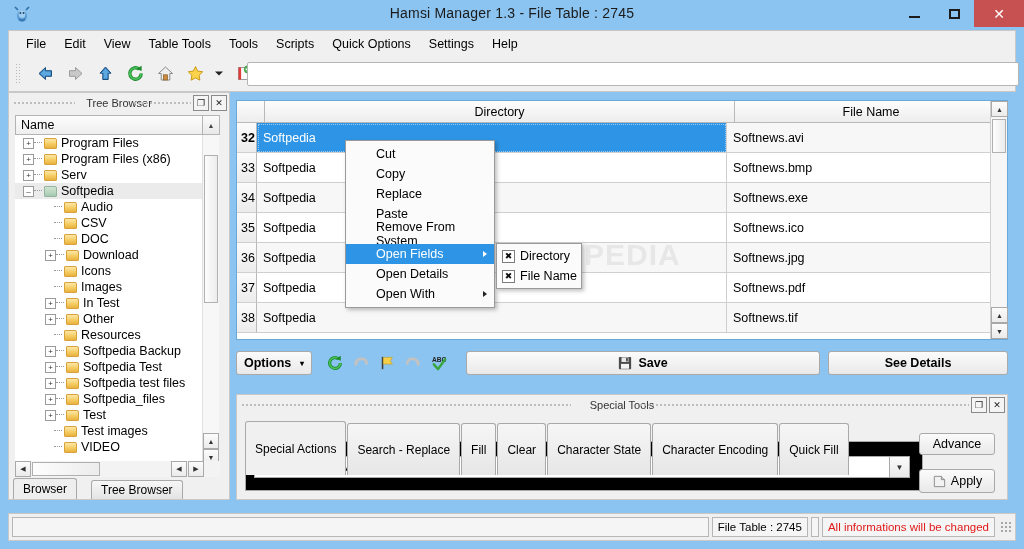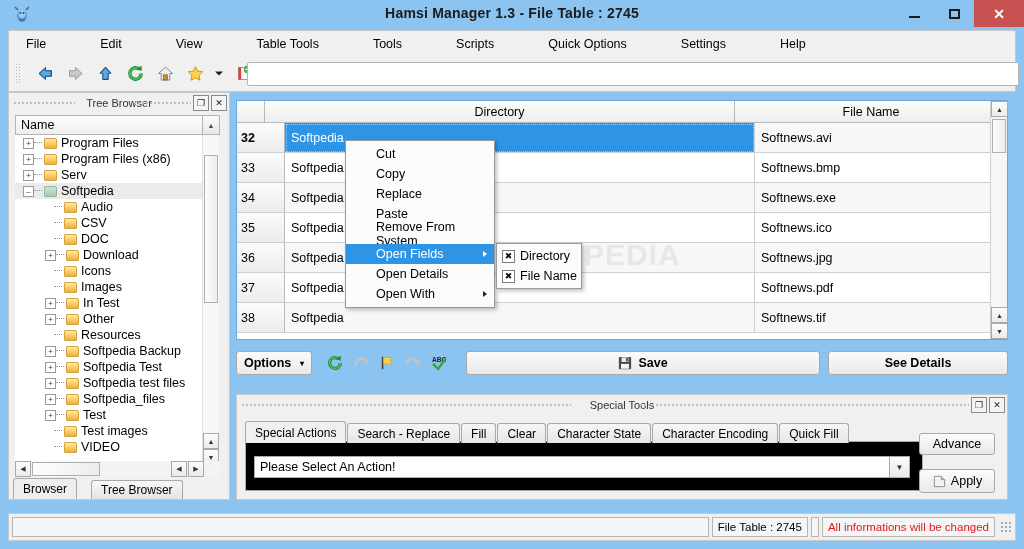--- a/index.html
+++ b/index.html
@@ -12,21 +12,20 @@
   }
   .win{
     position:absolute;left:0;top:0;width:1024px;height:549px;
     background:#8bc4f0;
     box-sizing:border-box;
   }
   
   .titlebar{
     position:absolute;left:0;top:0;width:1024px;height:18px;
     background:#8bc4f0;
-    font-weight:bold;
   }
   .app-icon{
     position:absolute;left:12px;top:5px;width:20px;height:20px;
   }
   .title-text{
     position:absolute;left:0;top:5px;width:1024px;text-align:center;
     font-size:14px;color:#1b1b1b;letter-spacing:.2px;
   }
   .wbtn{
     position:absolute;top:0;height:27px;width:40px;
@@ -35,21 +34,21 @@
   }
   .wbtn.min{right:90px;}
   .wbtn.max{right:50px;}
   .wbtn.close{right:0;width:50px;background:#c75050;color:#fff;font-size:14px;}
   .glyph-min{display:block;width:11px;height:2px;background:#1b1b1b;margin-top:6px;}
   .glyph-max{display:block;width:11px;height:10px;border:2px solid #1b1b1b;box-sizing:border-box;}
   
   .menubar{
     position:absolute;left:8px;top:30px;width:1008px;height:26px;
     background:#f0f0f0;border:1px solid #c8c8c8;border-bottom:none;
-    box-sizing:border-box;display:flex;align-items:center;padding-left:8px;gap:36px;
+    box-sizing:border-box;display:flex;align-items:center;padding-left:8px;
   }
   .menu-item{padding:3px 9px;font-size:12.5px;color:#000;cursor:default;}
   
   .toolbar{
     position:absolute;left:8px;top:56px;width:1008px;height:36px;
     background:#f0f0f0;border:1px solid #c8c8c8;border-top:none;
     box-sizing:border-box;
   }
   .grip{
     position:absolute;width:6px;height:22px;top:7px;
@@ -168,21 +167,21 @@
     background:linear-gradient(#fdfdfd,#ededed);
     border-right:1px solid #b9b9b9;border-bottom:1px solid #b9b9b9;
     display:flex;align-items:center;justify-content:center;
     font-size:12.5px;color:#000;box-sizing:border-box;cursor:default;
   }
   .th.corner{width:28px;}
   .th.dir{width:470px;}
   .th.fn{flex:1;border-right:none;}
   .trow{display:flex;height:30px;}
   .rh{
-    width:48px;background:linear-gradient(#fbfbfb,#ececec);
+    width:20px;background:linear-gradient(#fbfbfb,#ececec);
     border-right:1px solid #b9b9b9;border-bottom:1px solid #cfcfcf;
     display:flex;align-items:center;padding-left:4px;
     font-size:12.5px;color:#000;box-sizing:border-box;cursor:default;
   }
   .rh.cur{font-weight:bold;}
   .cell{
     border-right:1px solid #cfcfcf;border-bottom:1px solid #cfcfcf;
     display:flex;align-items:center;padding-left:6px;
     font-size:12.5px;color:#000;box-sizing:border-box;background:#fff;cursor:default;
   }
@@ -257,21 +256,21 @@
   .btn-save{flex:1;height:24px;margin-left:14px;gap:6px;}
   
   .stdock{
     position:absolute;left:236px;top:394px;width:772px;height:106px;
     background:#f0f0f0;border:1px solid #c8c8c8;box-sizing:border-box;
   }
   .tabs{
     position:absolute;left:8px;top:26px;display:flex;align-items:flex-end;z-index:3;
   }
   .tab{
-    height:19px;padding:0 9px;font-size:12px;color:#000;
+    height:19px;padding:16px 9px;font-size:12px;color:#000;
     background:linear-gradient(#f6f6f6,#e6e6e6);
     border:1px solid #a9a9a9;border-bottom:none;
     display:flex;align-items:center;cursor:default;
     border-radius:3px 3px 0 0;margin-right:1px;
   }
   .tab.active{background:#f0f0f0;height:21px;}
   .tabpane{
     position:absolute;left:8px;top:46px;width:678px;height:50px;
     background:#000000;border:1px solid #a9a9a9;box-sizing:border-box;
   }

